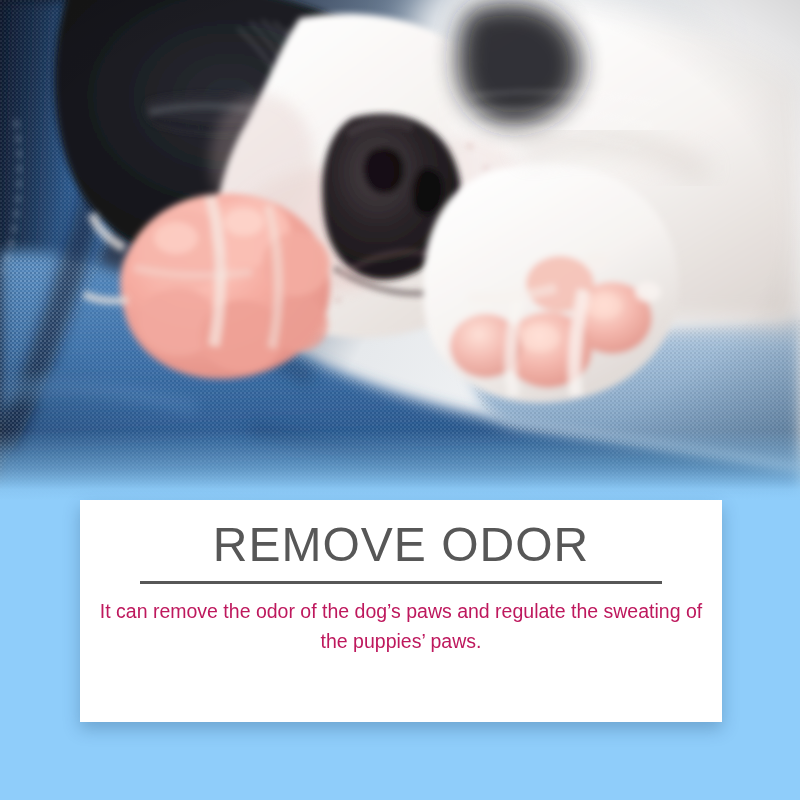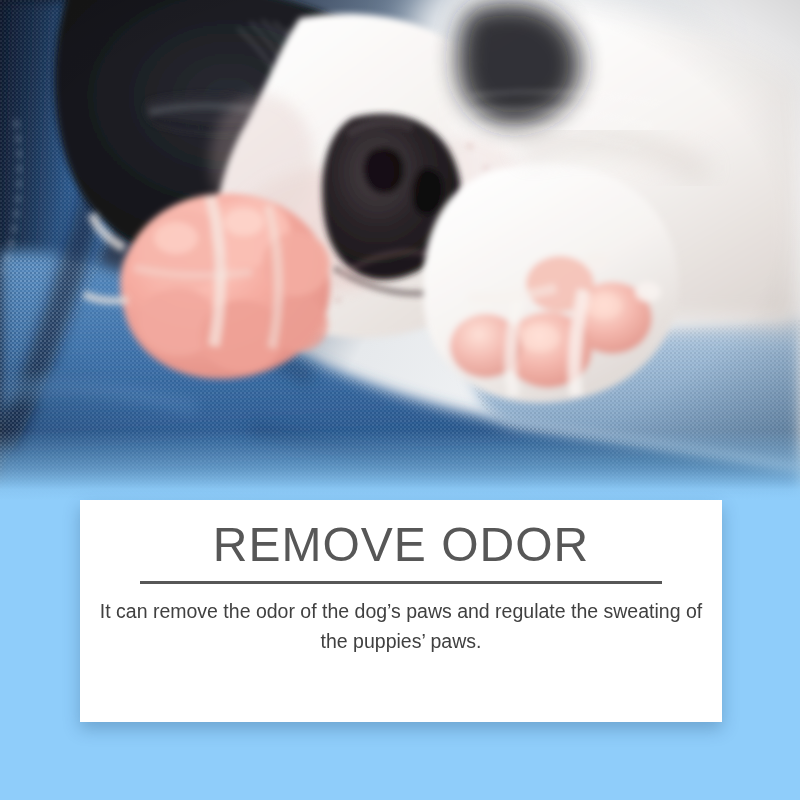--- a/index.html
+++ b/index.html
@@ -85,21 +85,21 @@
 
   .card-body {
     position: absolute;
     left: 18px;
     top: 96px;
     width: 606px;
     text-align: center;
     font-size: 19.5px;
     font-weight: 400;
     line-height: 30px;
-    color: #404040;
+    color: #be185d;
   }
 </style>
 </head>
 <body>
 
 <div id="stage">
 
   <div class="photo">
     <svg width="800" height="500" viewBox="0 0 800 500" xmlns="http://www.w3.org/2000/svg">
       <defs>

